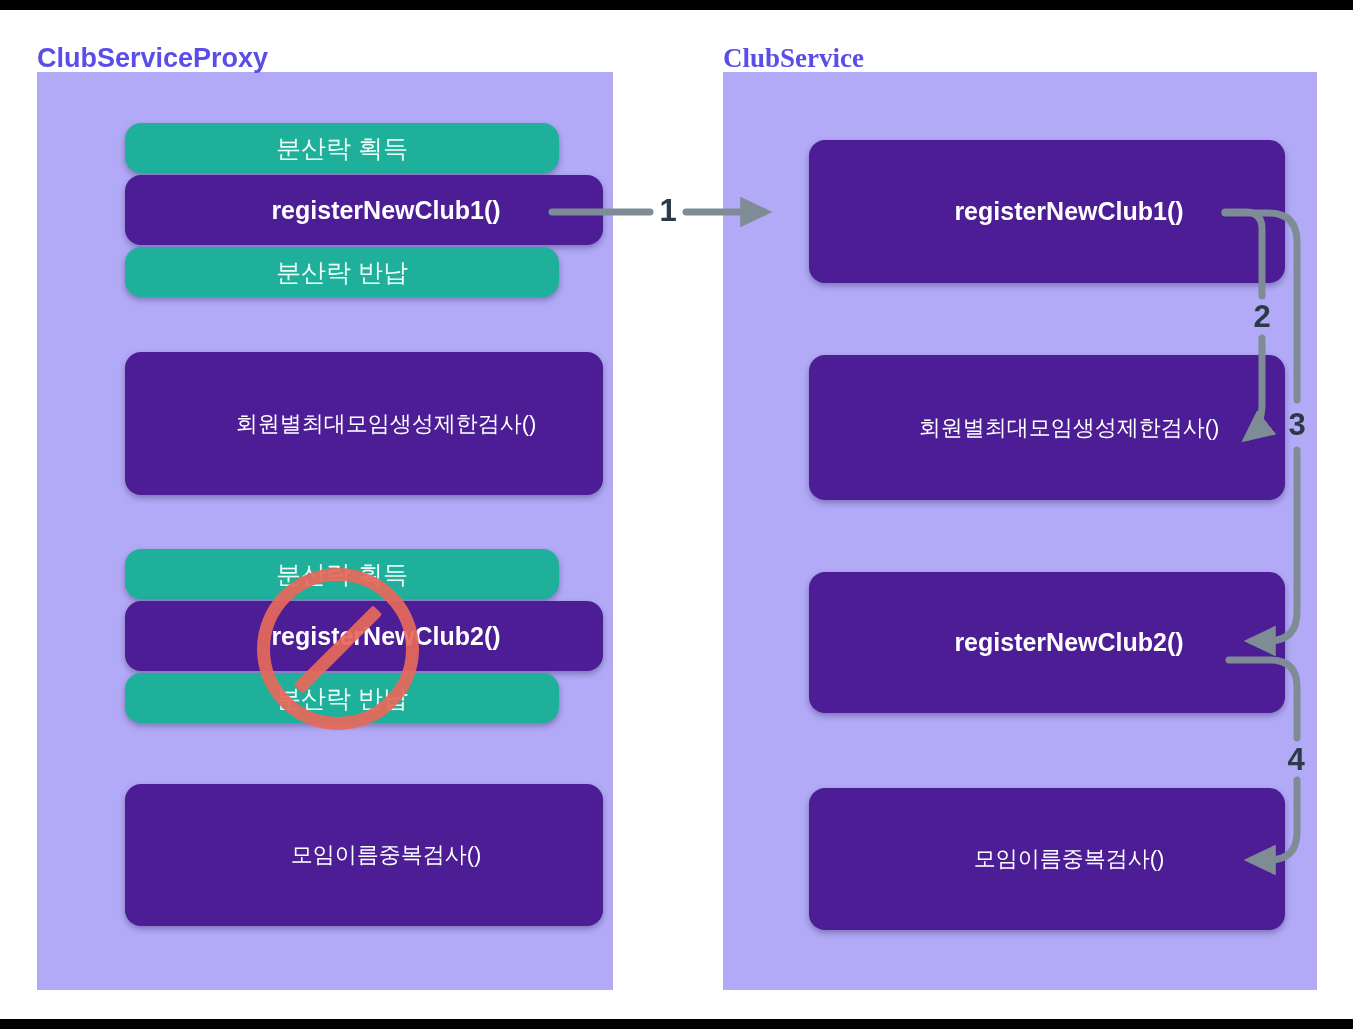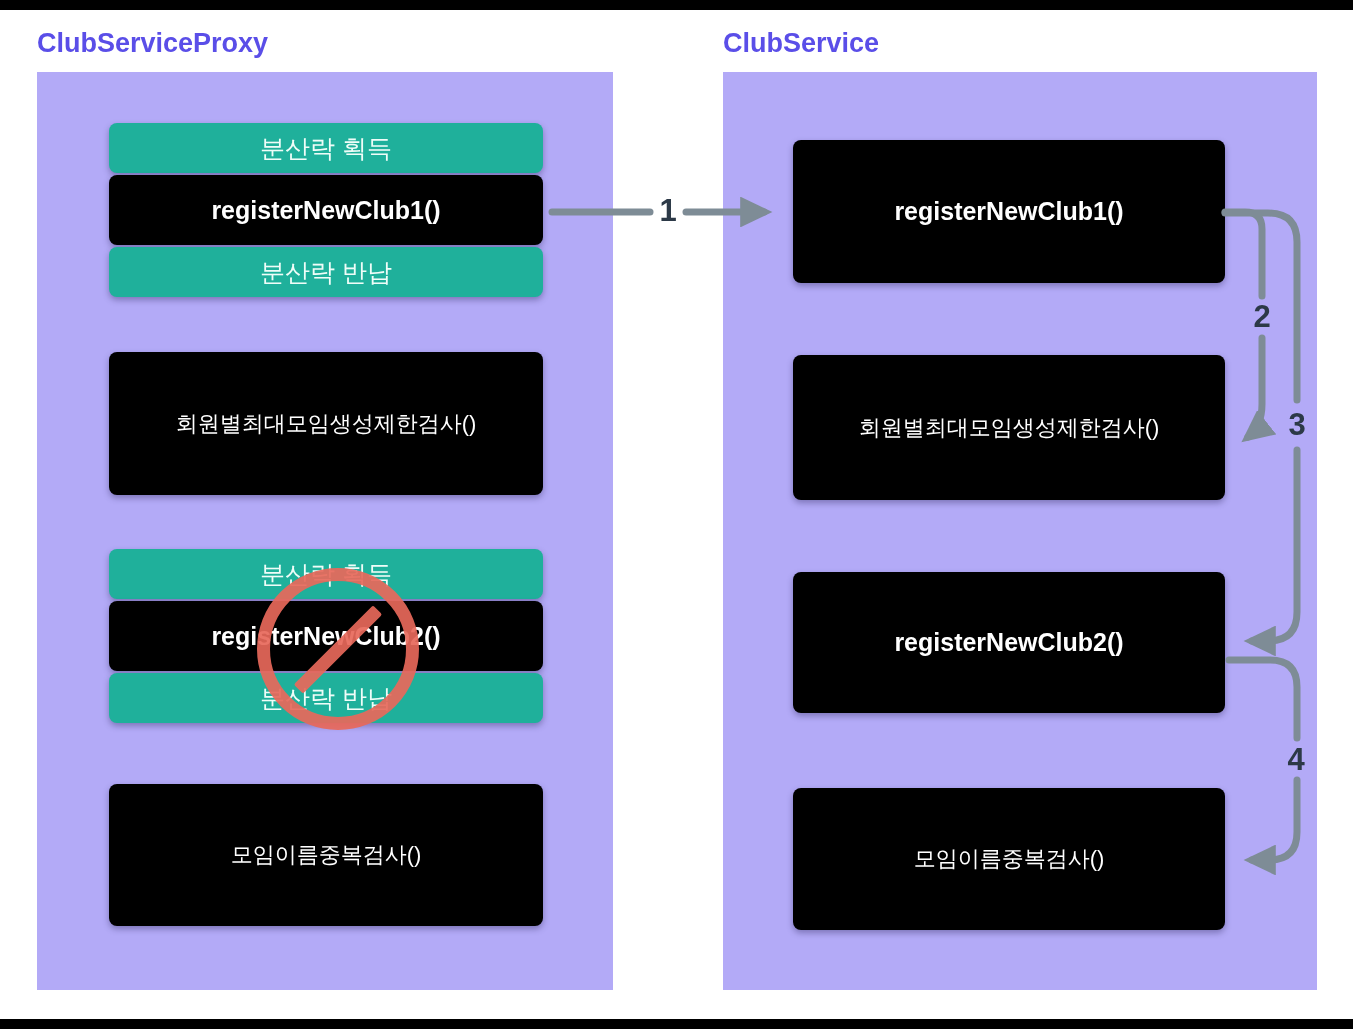--- a/index.html
+++ b/index.html
@@ -5,33 +5,34 @@
   html,body{margin:0;padding:0;}
   body{
     width:1353px;height:1029px;background:#ffffff;position:relative;
     font-family:"Liberation Sans","DejaVu Sans",sans-serif;overflow:hidden;
   }
   .stage{position:absolute;inset:0;}
   .edge-bar{position:absolute;left:0;width:1353px;height:10px;background:#000;}
   .edge-bar.top{top:0;}
   .edge-bar.bottom{top:1019px;}
   .panel-title{
-    position:absolute;top:28px;font-size:27px;font-weight:800;color:#5a4ee8;
+    position:absolute;top:43px;font-size:27px;font-weight:800;color:#5a4ee8;
     letter-spacing:0px;white-space:nowrap;
   }
   .panel{
     position:absolute;top:72px;height:918px;background:#b3aaf7;
   }
   .box{
-    position:absolute;border-radius:8px;display:flex;align-items:center;justify-content:center;
+    position:absolute;border-radius:16px;display:flex;align-items:center;justify-content:center;
     color:#ffffff;text-align:center;box-shadow:0 3px 6px rgba(25,20,70,0.35);
     white-space:nowrap;
+    margin-left:16px;
   }
   .box.green{background:#1fb09b;font-size:25px;font-weight:500;color:#effdf8;}
-  .box.purple{background:#000000;}
+  .box.purple{background:#4c1d95;padding-left:44px;}
   .box .method{font-size:25px;font-weight:700;}
   .box .korean{font-size:22px;font-weight:500;}
   .step-label{
     position:absolute;width:44px;height:40px;line-height:40px;text-align:center;
     font-size:31px;font-weight:600;color:#2c3947;
   }
   .ban{
     position:absolute;left:257px;top:568px;width:136px;height:136px;
     border:13px solid #e8695b;border-radius:50%;opacity:0.92;
     display:flex;align-items:center;justify-content:center;
@@ -46,21 +47,21 @@
 
 <div class="stage">
 
   <div class="edge-bar top"></div>
   <div class="edge-bar bottom"></div>
 
   <div class="panel" style="left:37px;width:576px;"></div>
   <div class="panel" style="left:723px;width:594px;"></div>
 
   <div class="panel-title" style="left:37px;">ClubServiceProxy</div>
-  <div class="panel-title" style="left:723px;">ClubService</div>
+  <div class="panel-title" style="left:723px;font-family:Liberation Serif, serif;">ClubService</div>
 
   <div class="box green" style="left:109px;top:123px;width:434px;height:50px;">
     <span>분산락 획득</span>
   </div>
   <div class="box purple" style="left:109px;top:175px;width:434px;height:70px;">
     <span class="method">registerNewClub1()</span>
   </div>
   <div class="box green" style="left:109px;top:247px;width:434px;height:50px;">
     <span>분산락 반납</span>
   </div>

